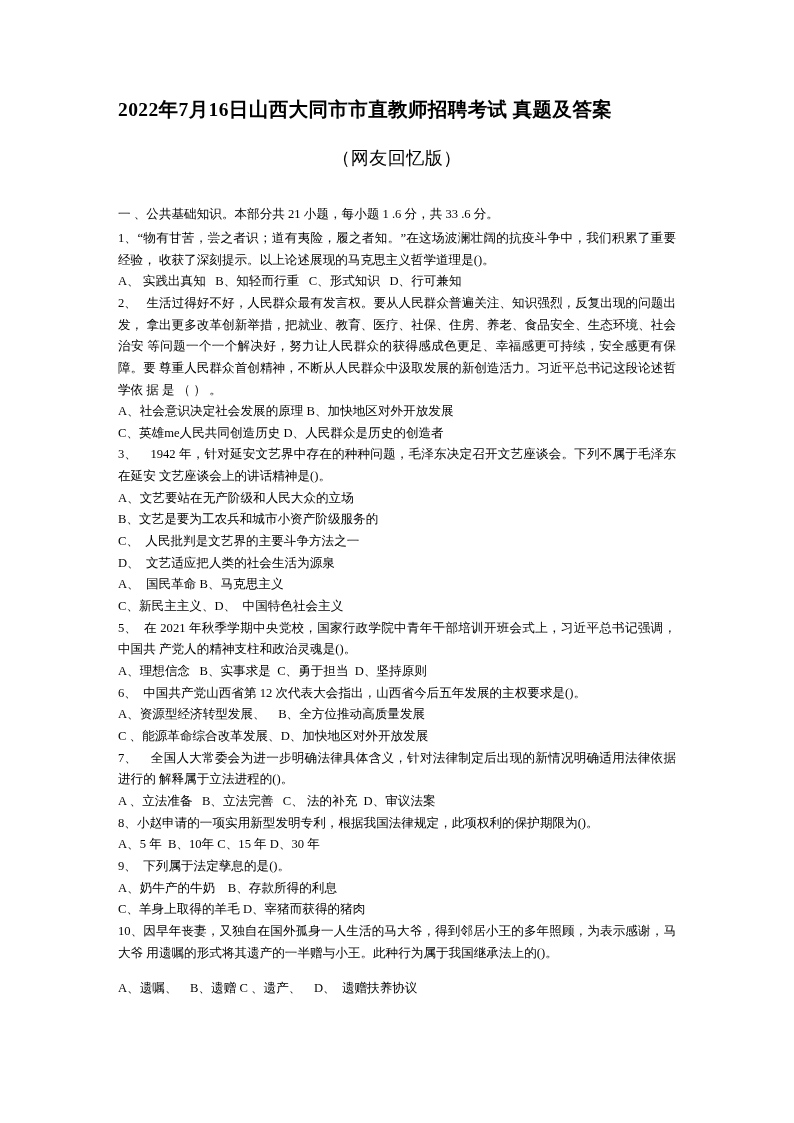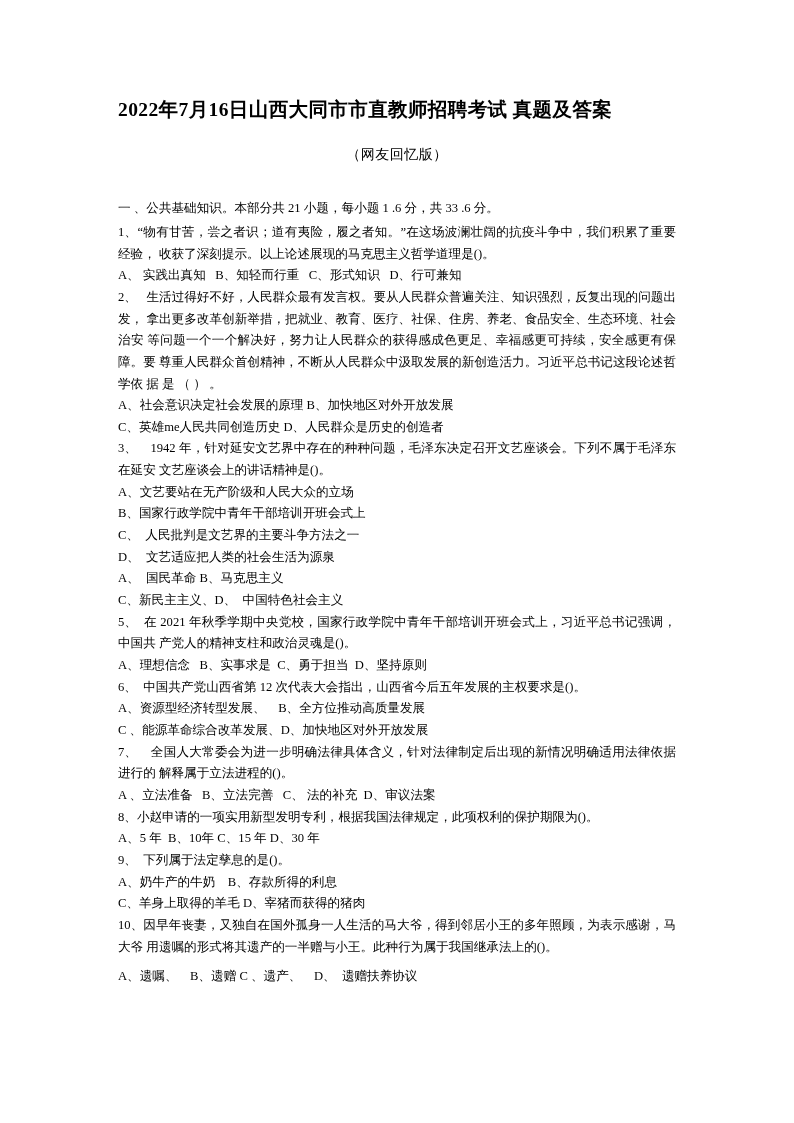--- a/index.html
+++ b/index.html
@@ -23,39 +23,39 @@
   }
   .doc-title {
     font-size: 19.5px;
     line-height: 1.45;
     letter-spacing: 0.4px;
     text-align: left;
     margin: 0 0 22px 0;
     font-family: "Liberation Serif", "DejaVu Serif", serif;
   }
   .doc-subtitle {
-    font-size: 14px;
+    font-size: 18px;
     text-align: center;
     margin: 0 0 34px 0;
     letter-spacing: 0.5px;
   }
   .body-block {
     font-size: 12.6px;
     line-height: 1.72;
     text-align: justify;
     text-justify: inter-ideograph;
   }
   .para {
     margin: 0;
     text-indent: 0;
     white-space: pre-wrap;
     word-break: break-word;
   }
   .para.gap-before {
-    margin-top: 8px;
+    margin-top: 14px;
   }
   .section-head {
     margin: 10px 0 2px 0;
   }
 </style>
 </head>
 <body>
 
 <div class="page">
 
@@ -65,21 +65,21 @@
 
   <div class="body-block">
     <p class="para section-head">一 、公共基础知识。本部分共 21 小题，每小题 1 .6 分，共 33 .6 分。</p>
     <p class="para">1、“物有甘苦，尝之者识；道有夷险，履之者知。”在这场波澜壮阔的抗疫斗争中，我们积累了重要经验， 收获了深刻提示。以上论述展现的马克思主义哲学道理是()。</p>
     <p class="para">A、 实践出真知   B、知轻而行重   C、形式知识   D、行可兼知</p>
     <p class="para">2、   生活过得好不好，人民群众最有发言权。要从人民群众普遍关注、知识强烈，反复出现的问题出发， 拿出更多改革创新举措，把就业、教育、医疗、社保、住房、养老、食品安全、生态环境、社会治安 等问题一个一个解决好，努力让人民群众的获得感成色更足、幸福感更可持续，安全感更有保障。要 尊重人民群众首创精神，不断从人民群众中汲取发展的新创造活力。习近平总书记这段论述哲学依 据 是 （ ） 。</p>
     <p class="para">A、社会意识决定社会发展的原理 B、加快地区对外开放发展</p>
     <p class="para">C、英雄me人民共同创造历史 D、人民群众是历史的创造者</p>
     <p class="para">3、    1942 年，针对延安文艺界中存在的种种问题，毛泽东决定召开文艺座谈会。下列不属于毛泽东在延安 文艺座谈会上的讲话精神是()。</p>
     <p class="para">A、文艺要站在无产阶级和人民大众的立场</p>
-    <p class="para">B、国家行政学院中青年干部培训开班会式上</p>
+    <p class="para">B、文艺是要为工农兵和城市小资产阶级服务的</p>
     <p class="para">C、  人民批判是文艺界的主要斗争方法之一</p>
     <p class="para">D、  文艺适应把人类的社会生活为源泉</p>
     <p class="para">A、  国民革命 B、马克思主义</p>
     <p class="para">C、新民主主义、D、  中国特色社会主义</p>
     <p class="para">5、  在 2021 年秋季学期中央党校，国家行政学院中青年干部培训开班会式上，习近平总书记强调，中国共 产党人的精神支柱和政治灵魂是()。</p>
     <p class="para">A、理想信念   B、实事求是  C、勇于担当  D、坚持原则</p>
     <p class="para">6、  中国共产党山西省第 12 次代表大会指出，山西省今后五年发展的主权要求是()。</p>
     <p class="para">A、资源型经济转型发展、    B、全方位推动高质量发展</p>
     <p class="para">C 、能源革命综合改革发展、D、加快地区对外开放发展</p>
     <p class="para">7、    全国人大常委会为进一步明确法律具体含义，针对法律制定后出现的新情况明确适用法律依据进行的 解释属于立法进程的()。</p>

